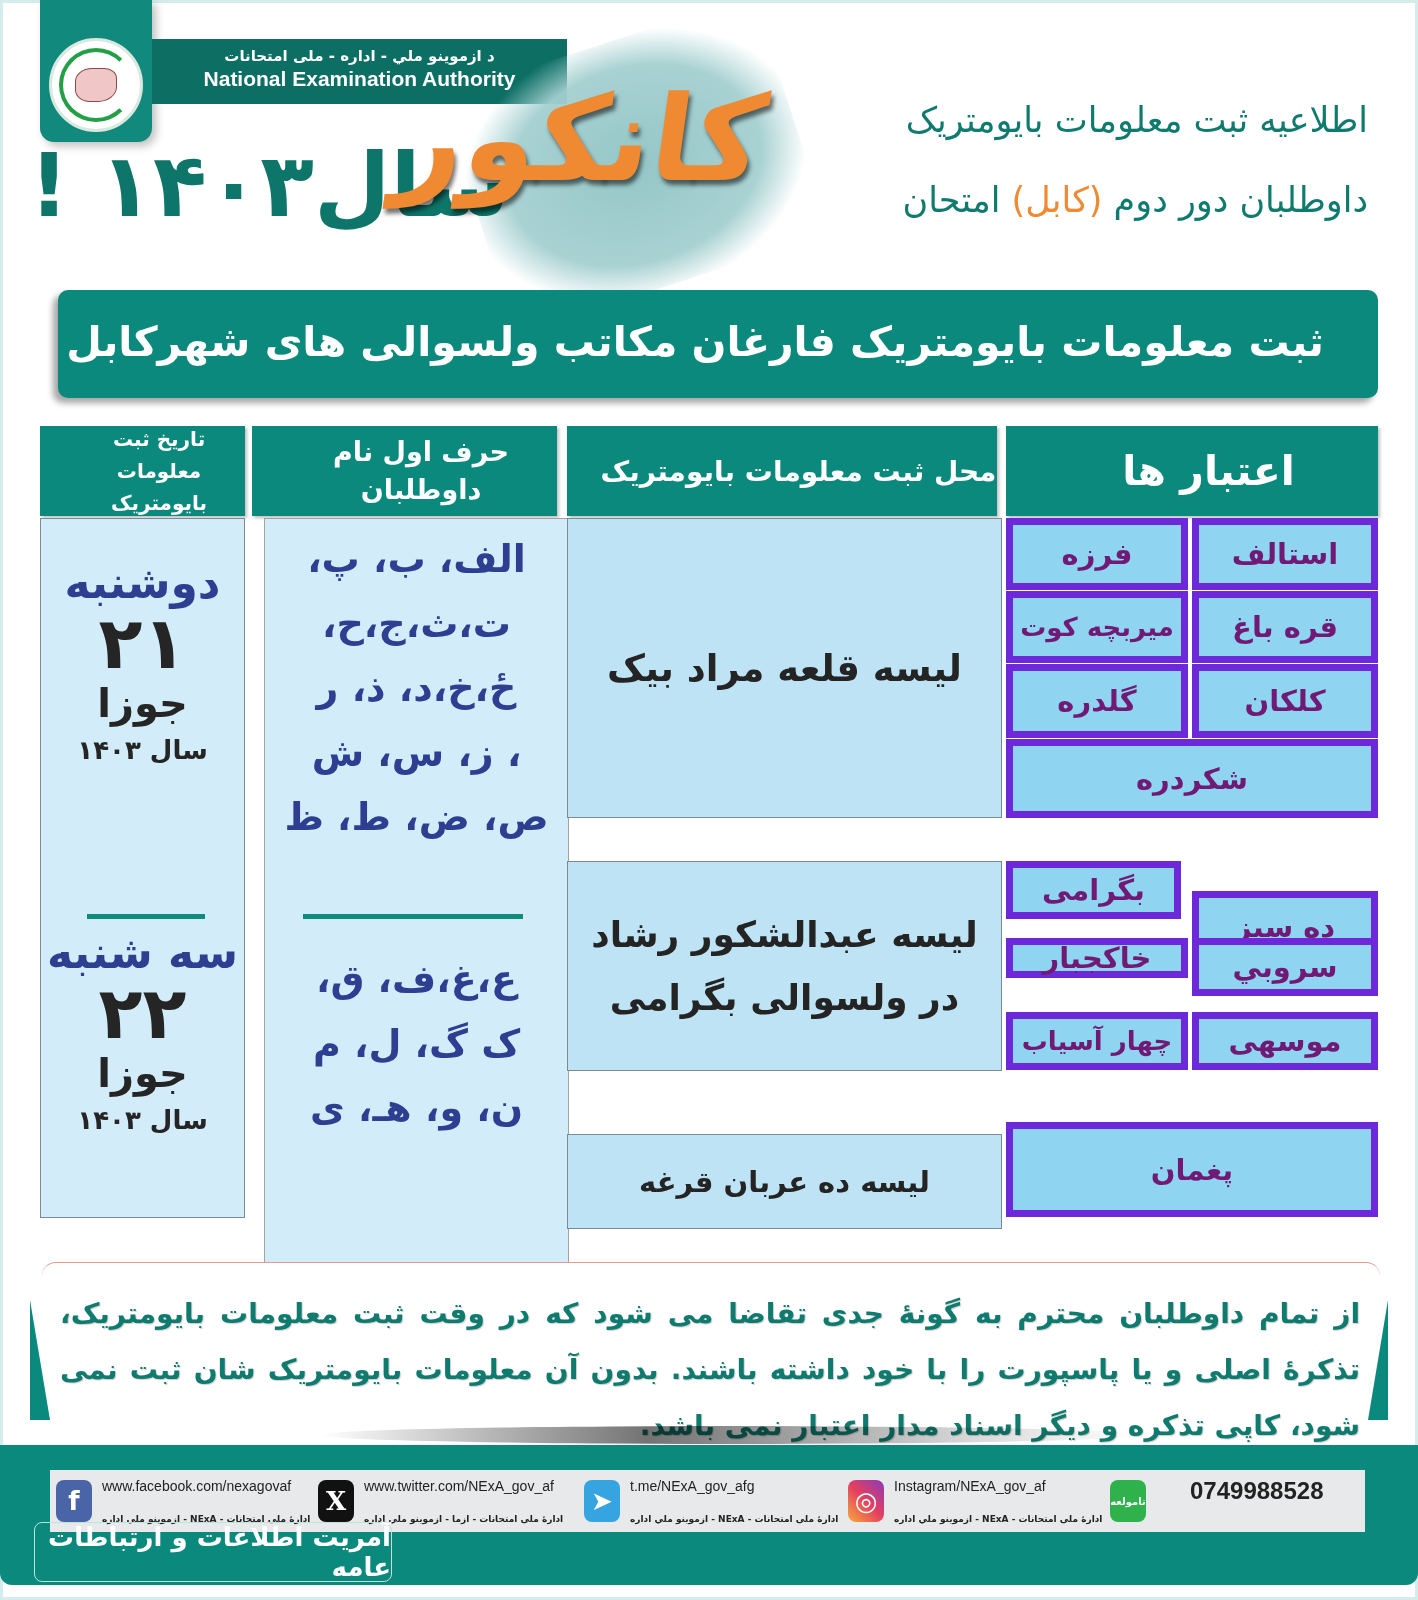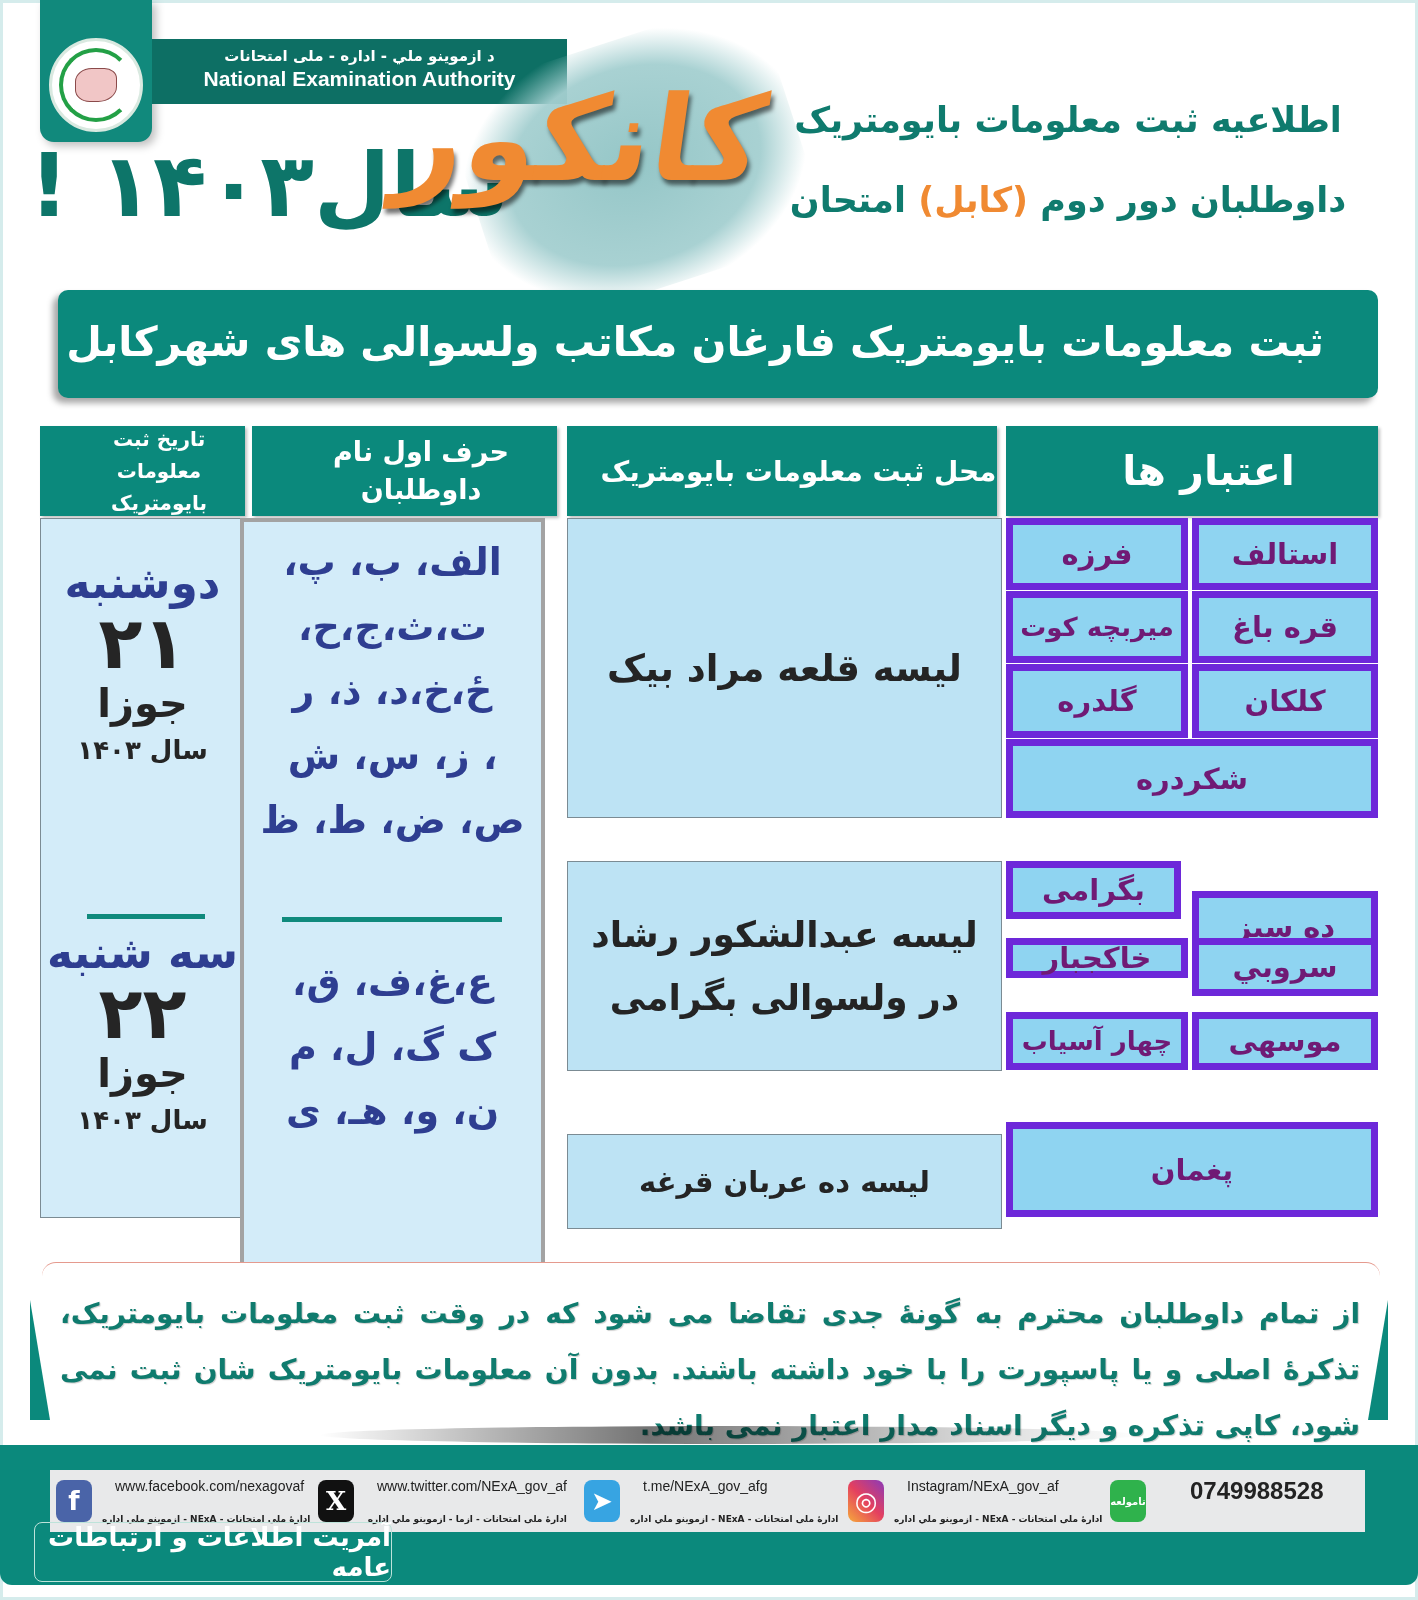--- a/index.html
+++ b/index.html
@@ -16,38 +16,38 @@
   .nea-banner { position: absolute; left: 152px; top: 39px; width: 415px; height: 65px; background: #0d6f64; color: #fff; text-align: center; }
   .nea-banner .ps { font-size: 15px; font-weight: bold; padding-top: 8px; direction: rtl; }
   .nea-banner .en { font-family: "Liberation Sans", sans-serif; font-size: 21px; font-weight: bold; margin-top: 2px; }
 
   
   .brush { position: absolute; left: 470px; top: 40px; width: 330px; height: 250px; background: radial-gradient(ellipse at 50% 50%, #8fc3c4 0%, #a4cfd0 55%, rgba(164,207,208,0) 75%); transform: rotate(-18deg); opacity: 0.95; }
   .konkur { position: absolute; left: 505px; top: 80px; width: 260px; font-size: 118px; font-weight: bold; color: #f08a32; direction: rtl; text-align: center; text-shadow: 3px 5px 4px rgba(0,0,0,0.55); line-height: 1; transform: skewX(-8deg); }
   .sal-year { position: absolute; left: 90px; top: 140px; width: 420px; font-size: 88px; font-weight: bold; color: #0d7569; direction: rtl; text-align: right; line-height: 1.05; letter-spacing: 2px; }
   .sal-year .excl { margin-right: 30px; }
 
-  .headline1, .headline2 { position: absolute; right: 50px; width: 600px; font-size: 35px; font-weight: bold; color: #0f7b6e; direction: rtl; text-align: center; }
+  .headline1, .headline2 { position: absolute; right: 50px; width: 600px; font-size: 35px; font-weight: normal; color: #0f7b6e; direction: rtl; text-align: right; }
   .headline1 { top: 100px; }
   .headline2 { top: 180px; }
   .headline2 .hl { color: #f08a32; }
 
   
   .subtitle-bar { position: absolute; left: 58px; top: 290px; width: 1320px; height: 108px; background: #0b897c; border-radius: 10px; box-shadow: -5px 5px 6px rgba(0,0,0,0.35); color: #fff; font-size: 41px; font-weight: bold; direction: rtl; text-align: right; padding: 28px 54px 0 0; }
 
   
   .col-head { position: absolute; top: 426px; height: 90px; background: #0b897c; color: #fff; font-weight: bold; direction: rtl; display: flex; align-items: center; justify-content: center; text-align: center; box-shadow: 2px 2px 3px rgba(0,0,0,0.25); padding-left: 33px; }
   .h-wol { left: 1006px; width: 372px; font-size: 41px; }
   .h-place { left: 567px; width: 430px; font-size: 28px; }
   .h-letter { left: 252px; width: 305px; font-size: 27px; line-height: 1.4; flex-direction: column; }
   .h-date { left: 40px; width: 205px; font-size: 20px; line-height: 1.6; flex-direction: column; }
 
   
   .col-date { position: absolute; left: 40px; top: 518px; width: 205px; height: 700px; background: #d3ecf9; border: 1px solid #7b8b93; }
-  .col-letter { position: absolute; left: 240px; top: 518px; width: 305px; height: 852px; background: #d3ecf9; border: 4px solid #a3a3a3; }
+  .col-letter { position: absolute; left: 264px; top: 518px; width: 305px; height: 852px; background: #d3ecf9; border: 1px solid #a3a3a3; }
   .date-block { position: absolute; left: 0; width: 100%; text-align: center; direction: rtl; }
   .date-block .day { font-size: 44px; font-weight: bold; color: #2e3e91; line-height: 1.1; }
   .date-block .num { font-size: 72px; font-weight: bold; color: #252525; line-height: 1; }
   .date-block .month { font-size: 40px; font-weight: bold; color: #252525; line-height: 1.2; }
   .date-block .year { font-size: 26px; font-weight: bold; color: #252525; margin-top: 8px; }
   .sep { position: absolute; height: 5px; background: #0f8a7d; }
 
   .letters { position: absolute; left: 0; width: 100%; text-align: center; direction: rtl; font-size: 38px; font-weight: bold; color: #2e3e91; line-height: 1.7; }
 
   .place-box { position: absolute; background: #bde3f4; border: 1px solid #7b8b93; color: #242424; font-weight: bold; direction: rtl; display: flex; align-items: center; justify-content: center; text-align: center; }
@@ -63,21 +63,21 @@
   .notice-wedge-l { position: absolute; left: 30px; top: 1300px; width: 0; height: 0; border-bottom: 120px solid #0b897c; border-right: 20px solid transparent; }
   .notice-wedge-r { position: absolute; right: 30px; top: 1300px; width: 0; height: 0; border-bottom: 120px solid #0b897c; border-left: 20px solid transparent; }
 
   
   .footer-teal { position: absolute; left: 0; top: 1445px; width: 1418px; height: 140px; background: #0b897c; border-radius: 0 0 12px 12px; }
   .shadow-bar { position: absolute; left: 320px; top: 1426px; width: 820px; height: 18px; background: linear-gradient(90deg, rgba(0,0,0,0), rgba(0,0,0,0.55) 40%, rgba(0,0,0,0.15) 80%, rgba(0,0,0,0)); border-radius: 50%; }
   .social-strip { position: absolute; left: 50px; top: 1470px; width: 1315px; height: 62px; background: #e8e9ea; }
   .social { position: absolute; top: 1470px; height: 62px; display: flex; align-items: center; }
   .social .ico { width: 36px; height: 42px; border-radius: 8px; color: #fff; font-weight: bold; display: flex; align-items: center; justify-content: center; font-size: 26px; margin-right: 10px; flex-shrink: 0; }
   .social .txt { display: flex; flex-direction: column; }
-  .social .url { font-family: "Liberation Sans", sans-serif; font-size: 14px; color: #222; margin-left: 13px; }
+  .social .url { font-family: "Liberation Sans", sans-serif; font-size: 14px; color: #222; }
   .social .sub { font-size: 9px; font-weight: bold; color: #222; direction: rtl; margin-top: 20px; }
   .fb { background: #4a64a8; }
   .xx { background: #111; font-family: "DejaVu Serif", serif; }
   .tg { background: #37a4e2; }
   .ig { background: linear-gradient(45deg, #f6a93b, #e4405f, #8a3ab9); }
   .tl { background: #2fb24c; font-size: 10px !important; }
   .phone { position: absolute; left: 1190px; top: 1477px; font-family: "Liberation Sans", sans-serif; font-size: 24px; font-weight: bold; color: #222; }
 
   .pr-box { position: absolute; left: 34px; top: 1522px; width: 358px; height: 60px; border: 1px solid #bde3da; border-radius: 8px; color: #fff; font-size: 26px; font-weight: bold; direction: rtl; display: flex; align-items: center; justify-content: center; }
 </style>

